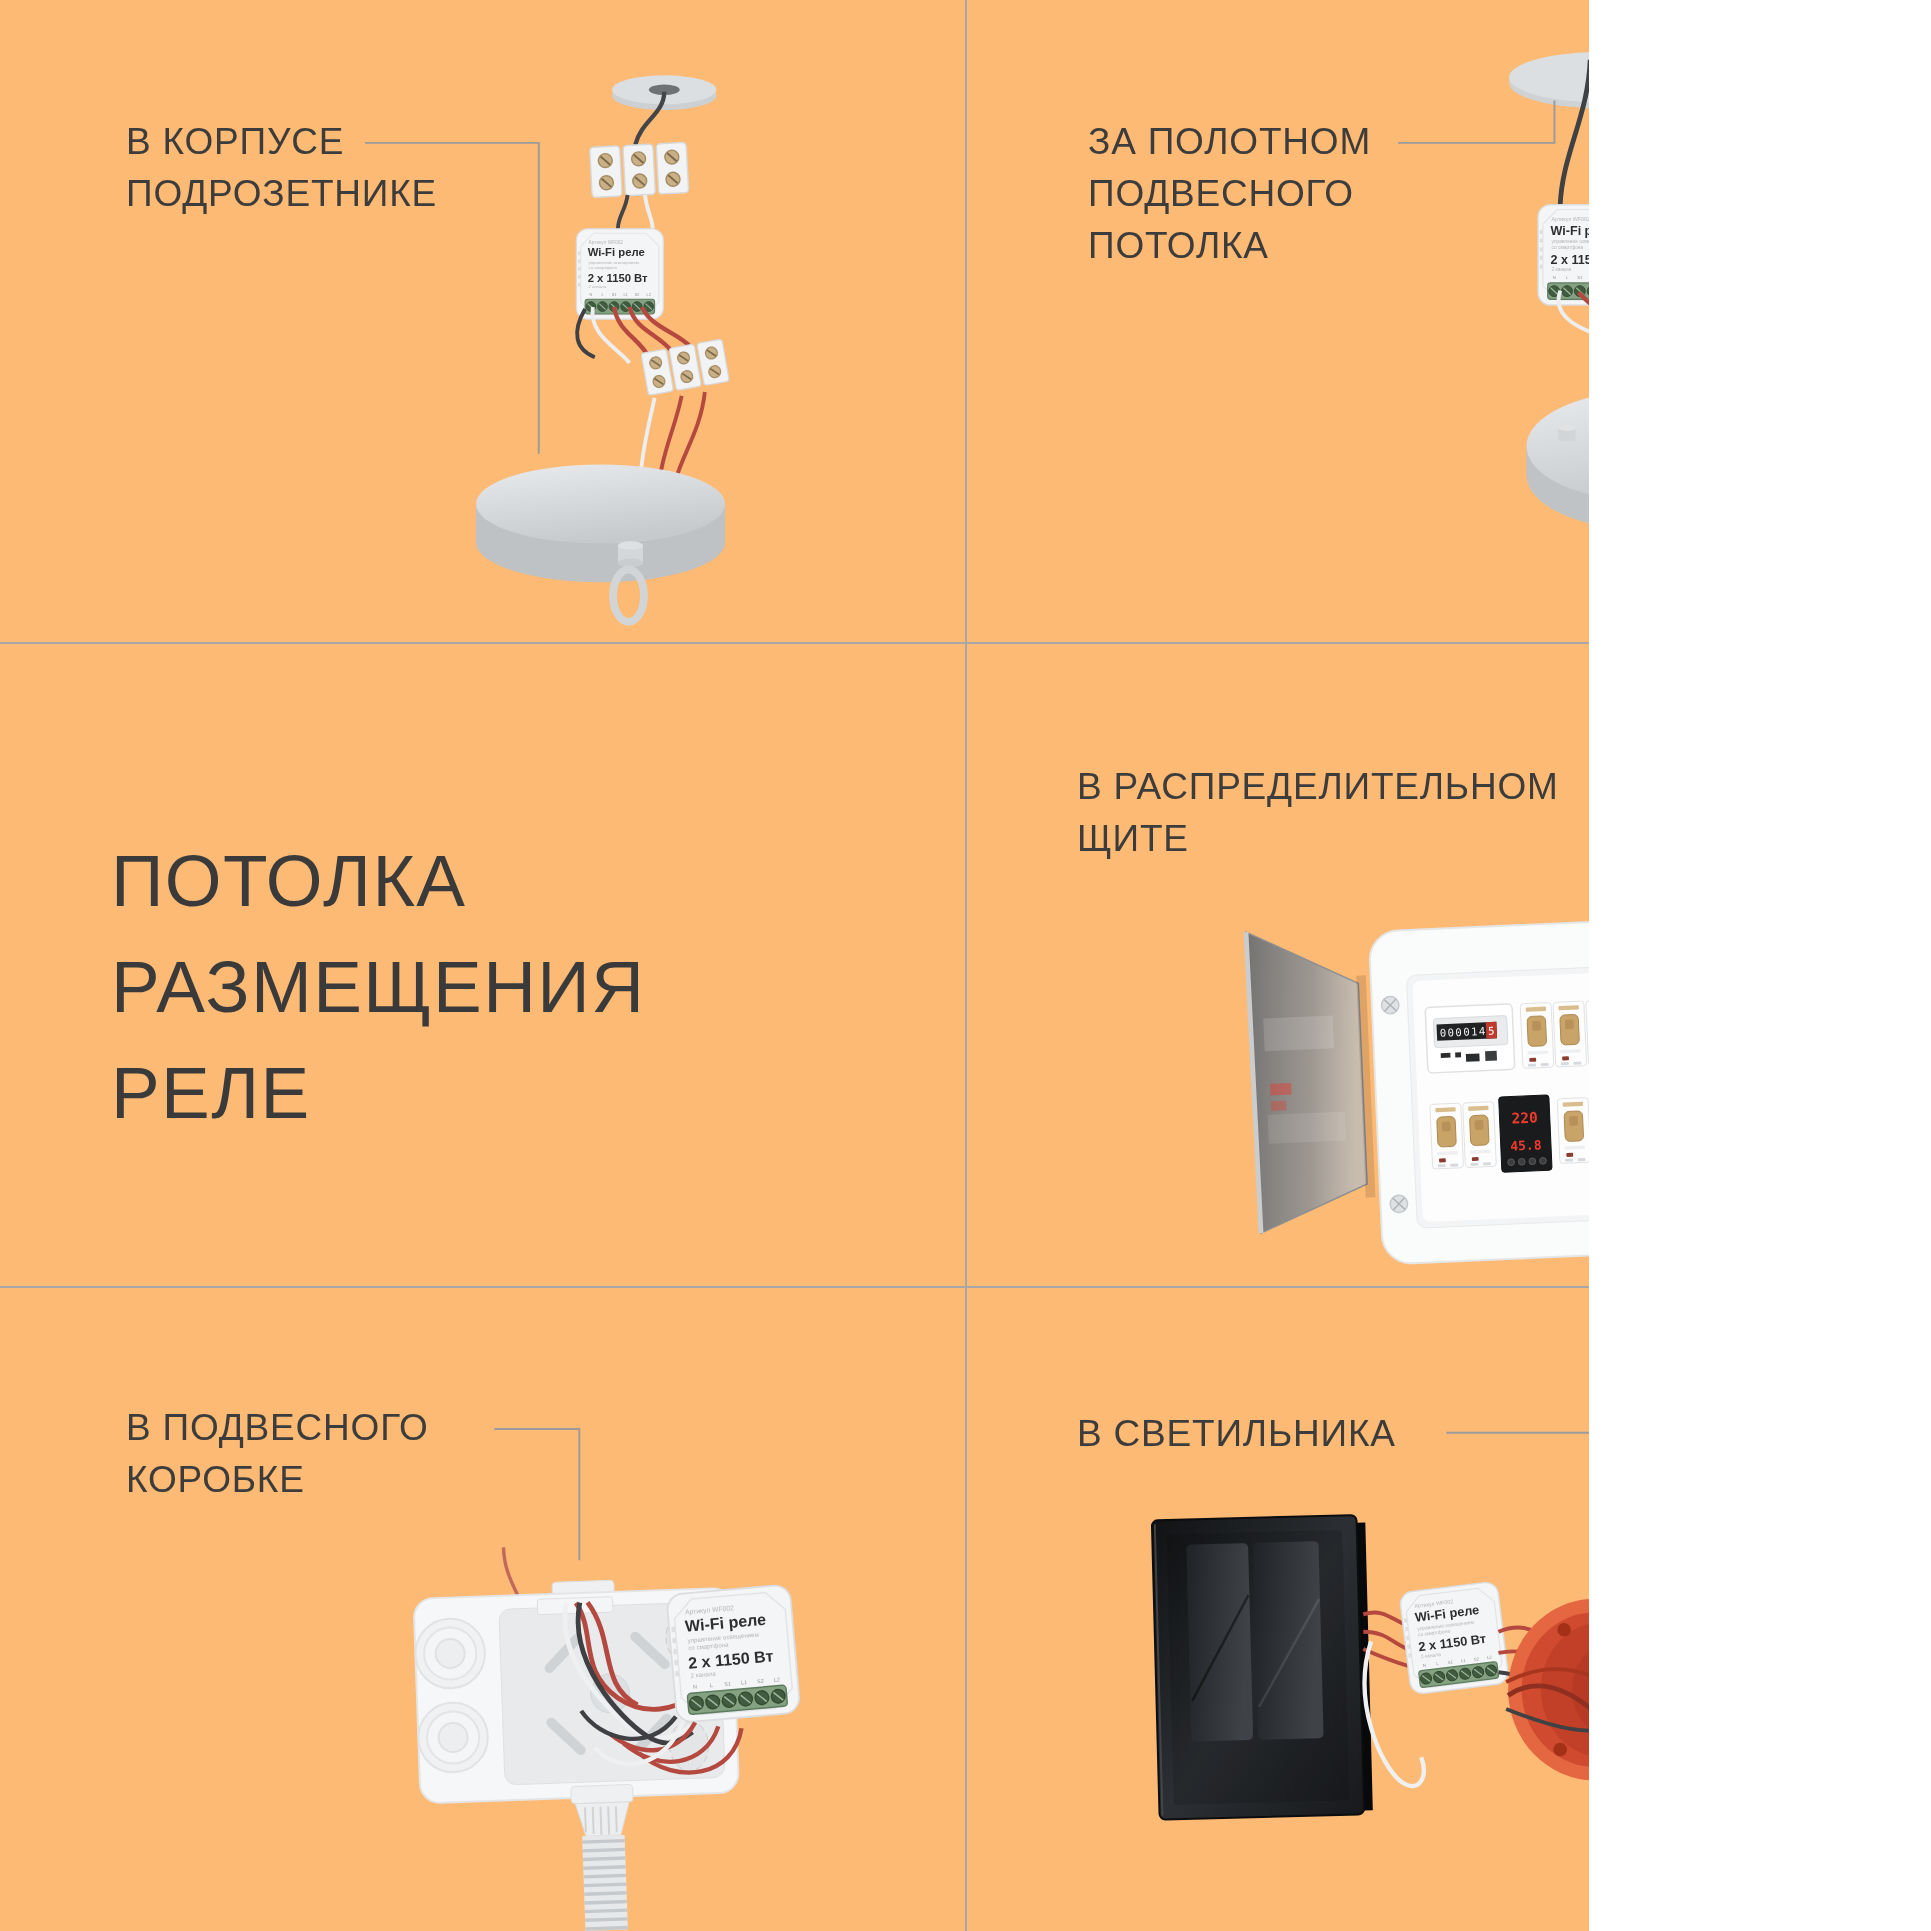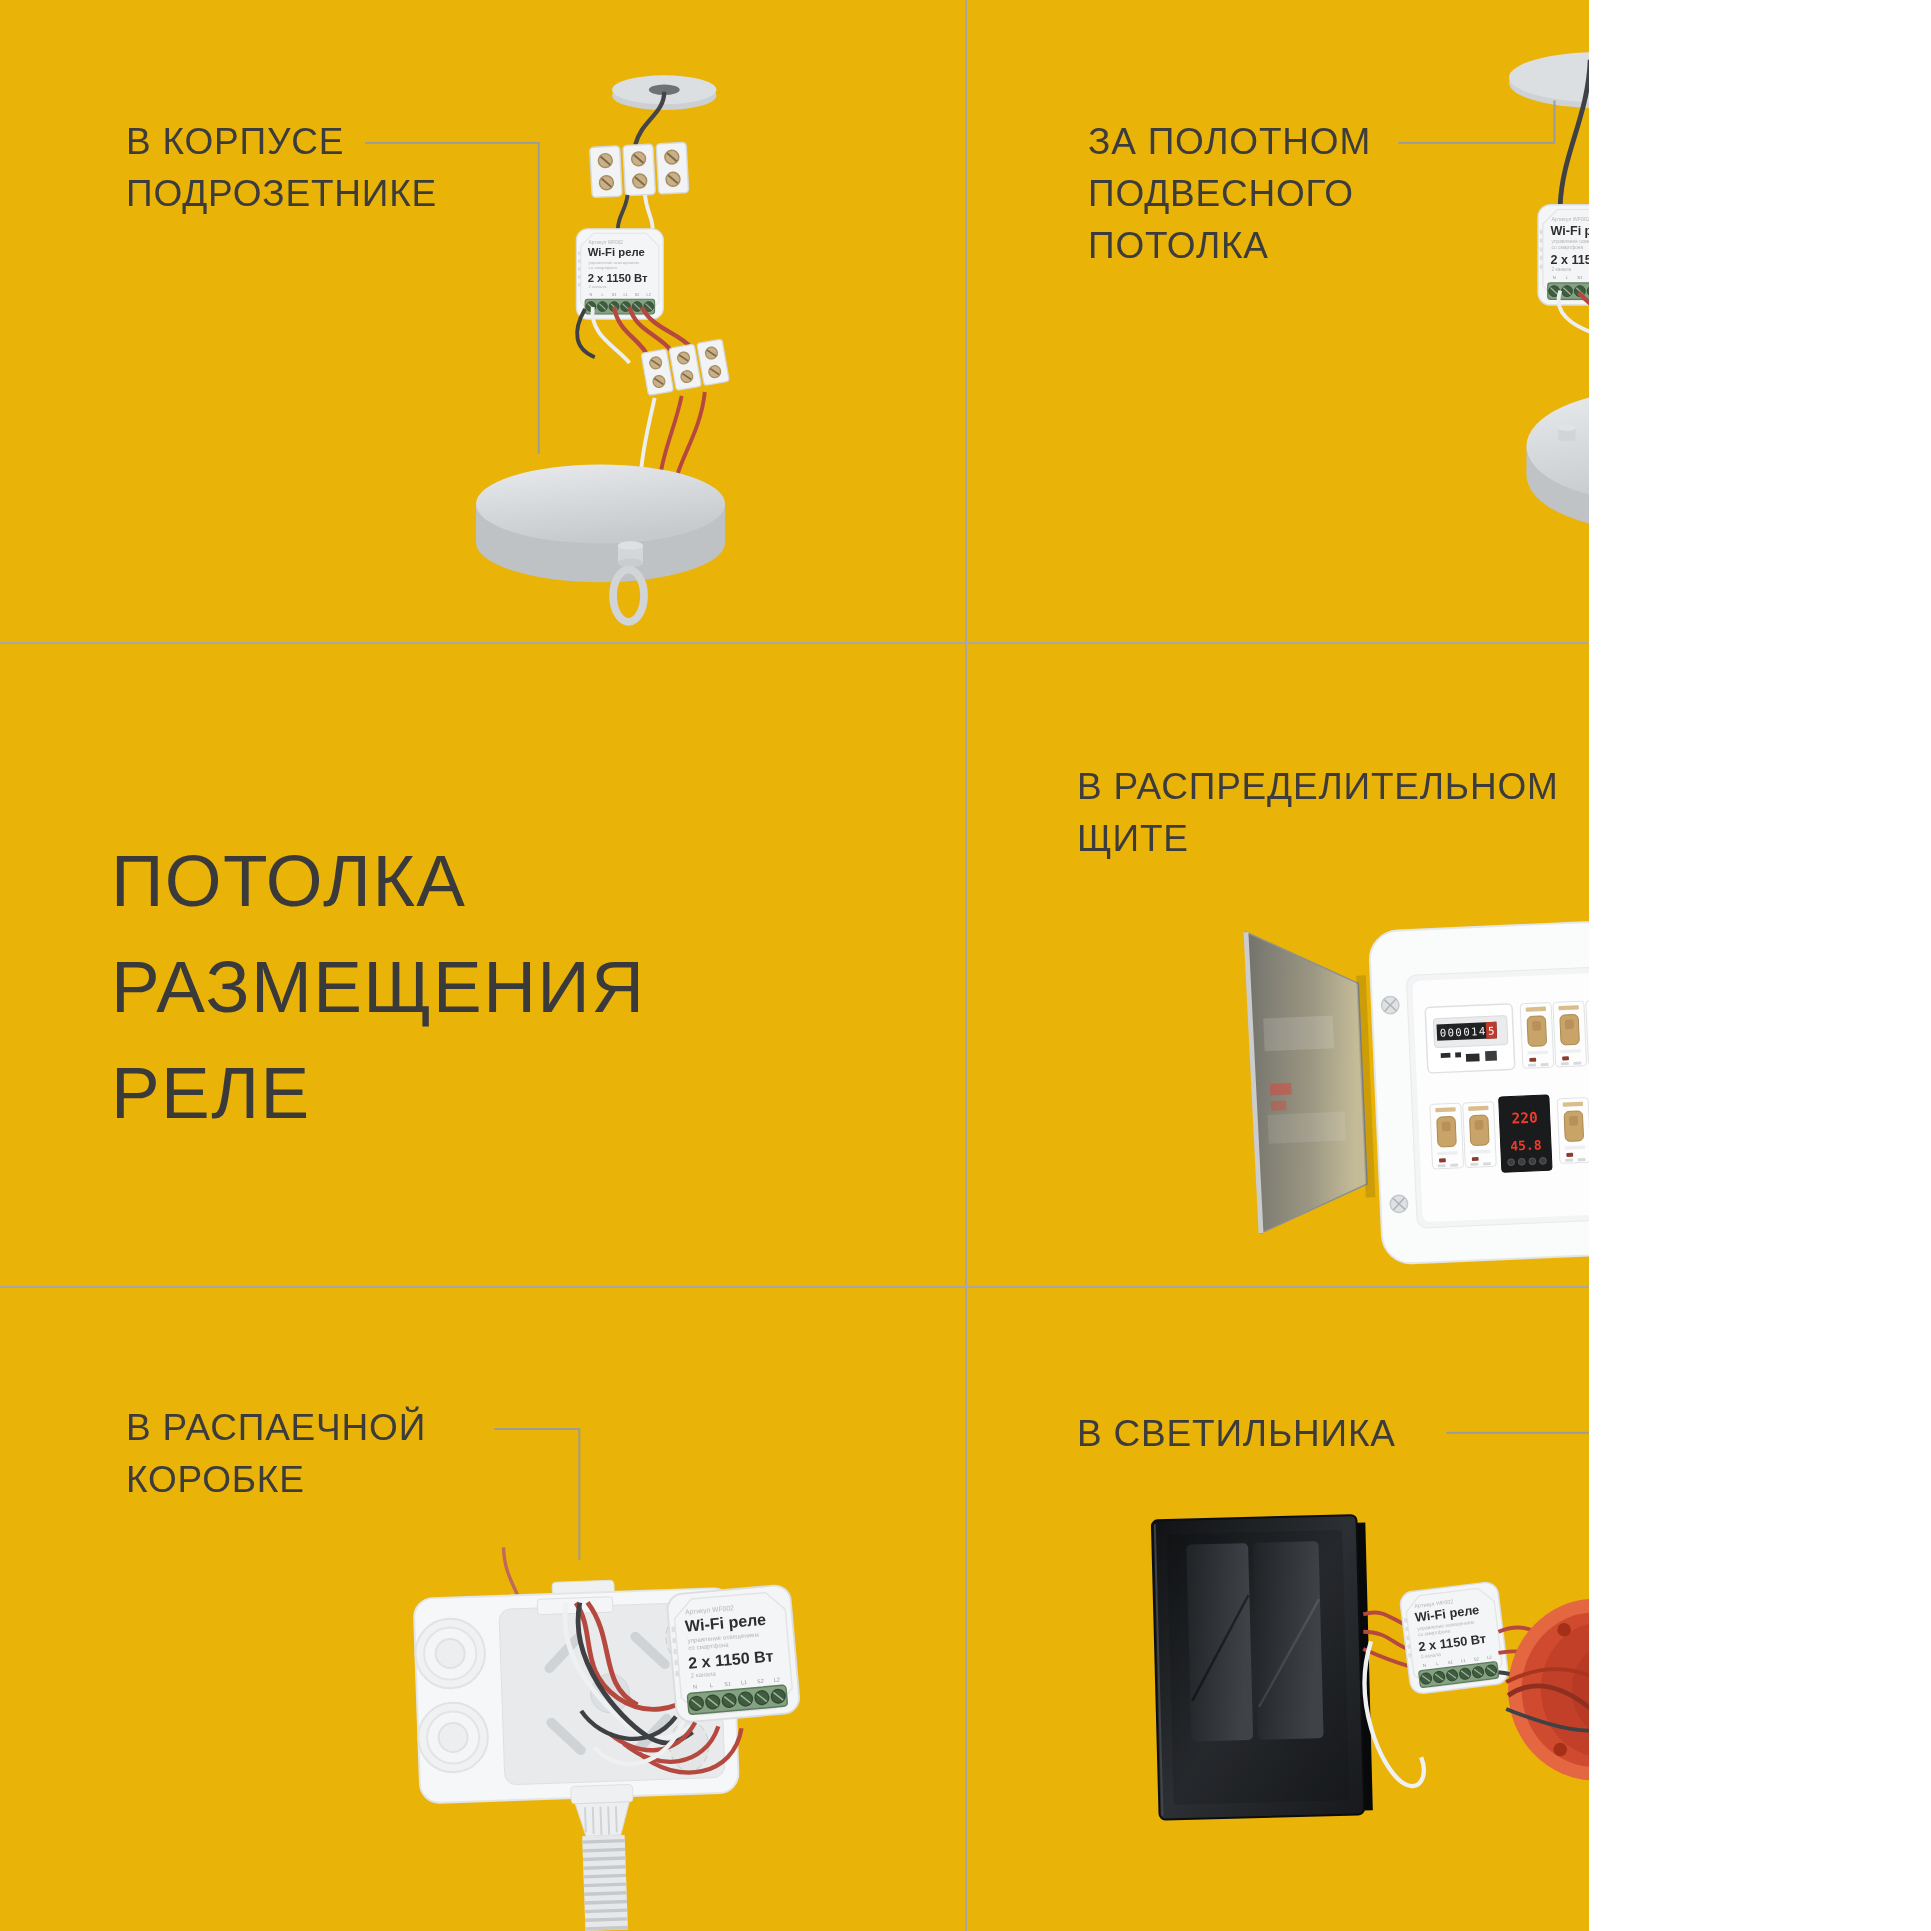--- a/index.html
+++ b/index.html
@@ -1,17 +1,17 @@
 <!DOCTYPE html>
 <html><head>
 <meta charset="utf-8">
 <style>
   html,body{margin:0;padding:0;background:#ffffff;}
   .canvas{
-    position:relative;width:1589px;height:1931px;background:#eab308;overflow:hidden;
+    position:relative;width:1589px;height:1931px;background:#fdba74;overflow:hidden;
     font-family:"Liberation Sans","DejaVu Sans",sans-serif;color:#3c3c3c;
   }
   .grid-line{position:absolute;background:#a7a7a7;}
   .v-line{left:965px;top:0;width:1.9px;height:1931px;}
   .h-line1{left:0;top:642px;width:1931px;height:1.9px;}
   .h-line2{left:0;top:1286px;width:1931px;height:1.9px;}
   .section-label{position:absolute;font-size:37px;line-height:52px;font-weight:500;
     letter-spacing:0.8px;color:#3c3c3c;white-space:nowrap;}
   .big-title{position:absolute;left:111px;top:828px;font-size:73px;line-height:106px;
     font-weight:400;letter-spacing:1.4px;color:#3a3a3a;white-space:nowrap;}
@@ -45,21 +45,21 @@
   <div class="big-title">
     <div>ПОТОЛКА</div>
     <div>РАЗМЕЩЕНИЯ</div>
     <div>РЕЛЕ</div>
   </div>
   <div class="section-label label4">
     <div>В РАСПРЕДЕЛИТЕЛЬНОМ</div>
     <div>ЩИТЕ</div>
   </div>
   <div class="section-label label5">
-    <div>В РАСПАЕЧНОЙ</div>
+    <div>В ПОДВЕСНОГО</div>
     <div>КОРОБКЕ</div>
   </div>
   <div class="section-label label6">
     <div>В СВЕТИЛЬНИКА</div>
   </div>
 
   <svg class="scene" viewBox="0 0 2000 2000">
     <defs>
       <linearGradient id="canopyTop" x1="0" y1="0" x2="0.35" y2="1">
         <stop offset="0" stop-color="#e9ebed"></stop>

